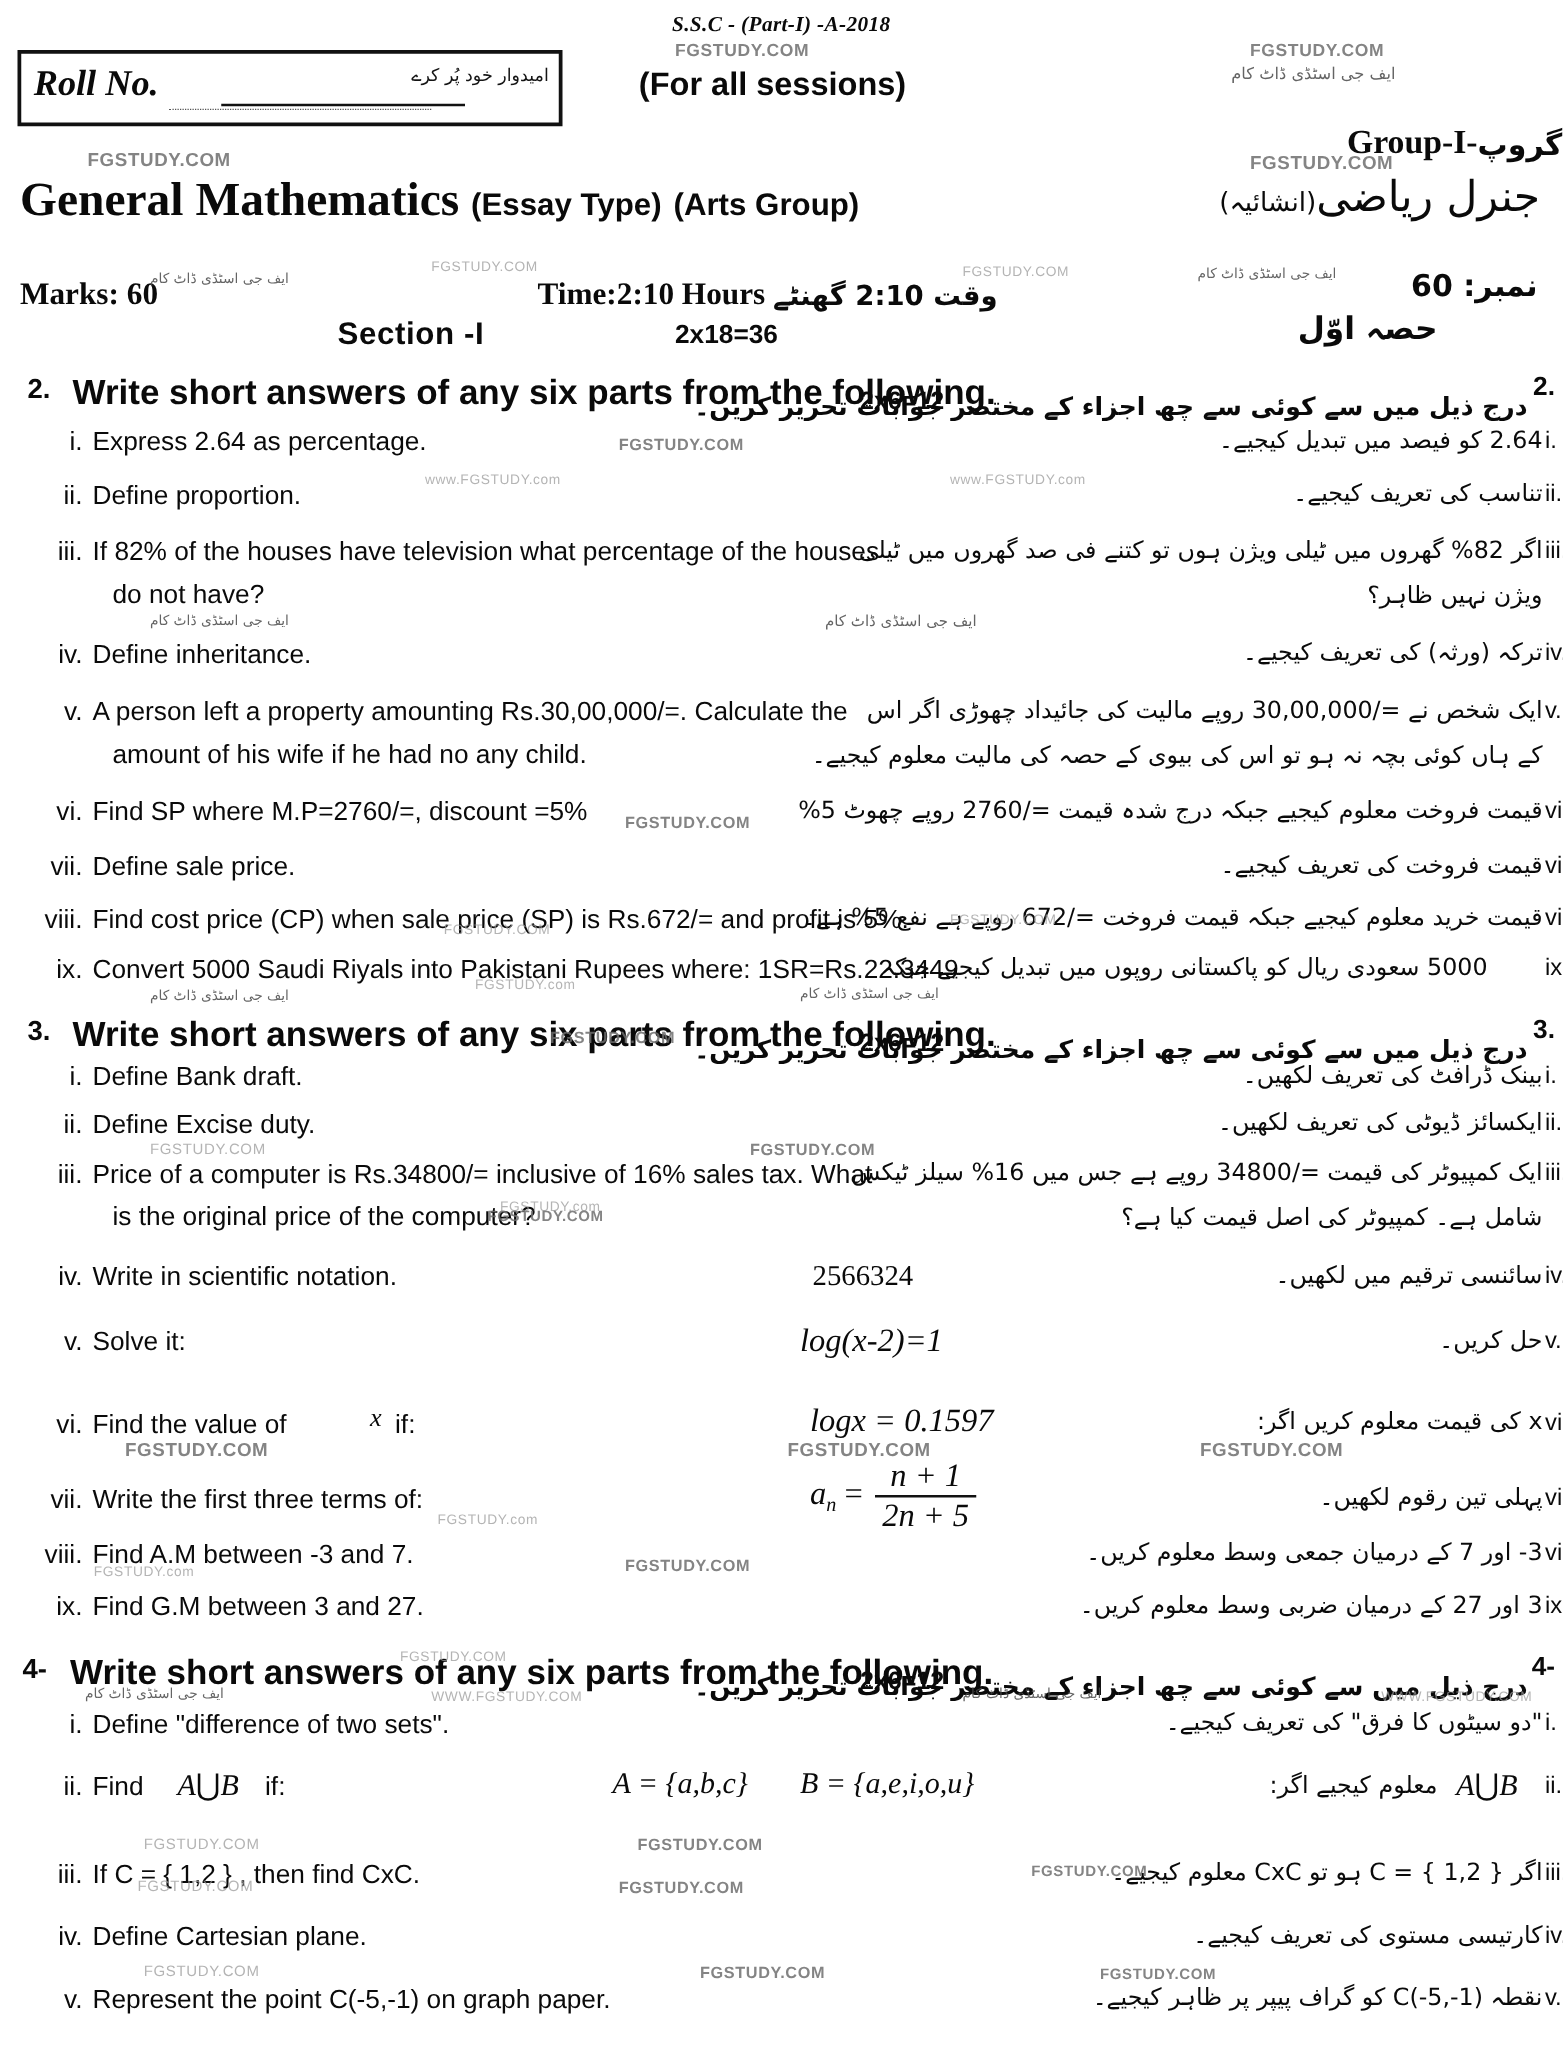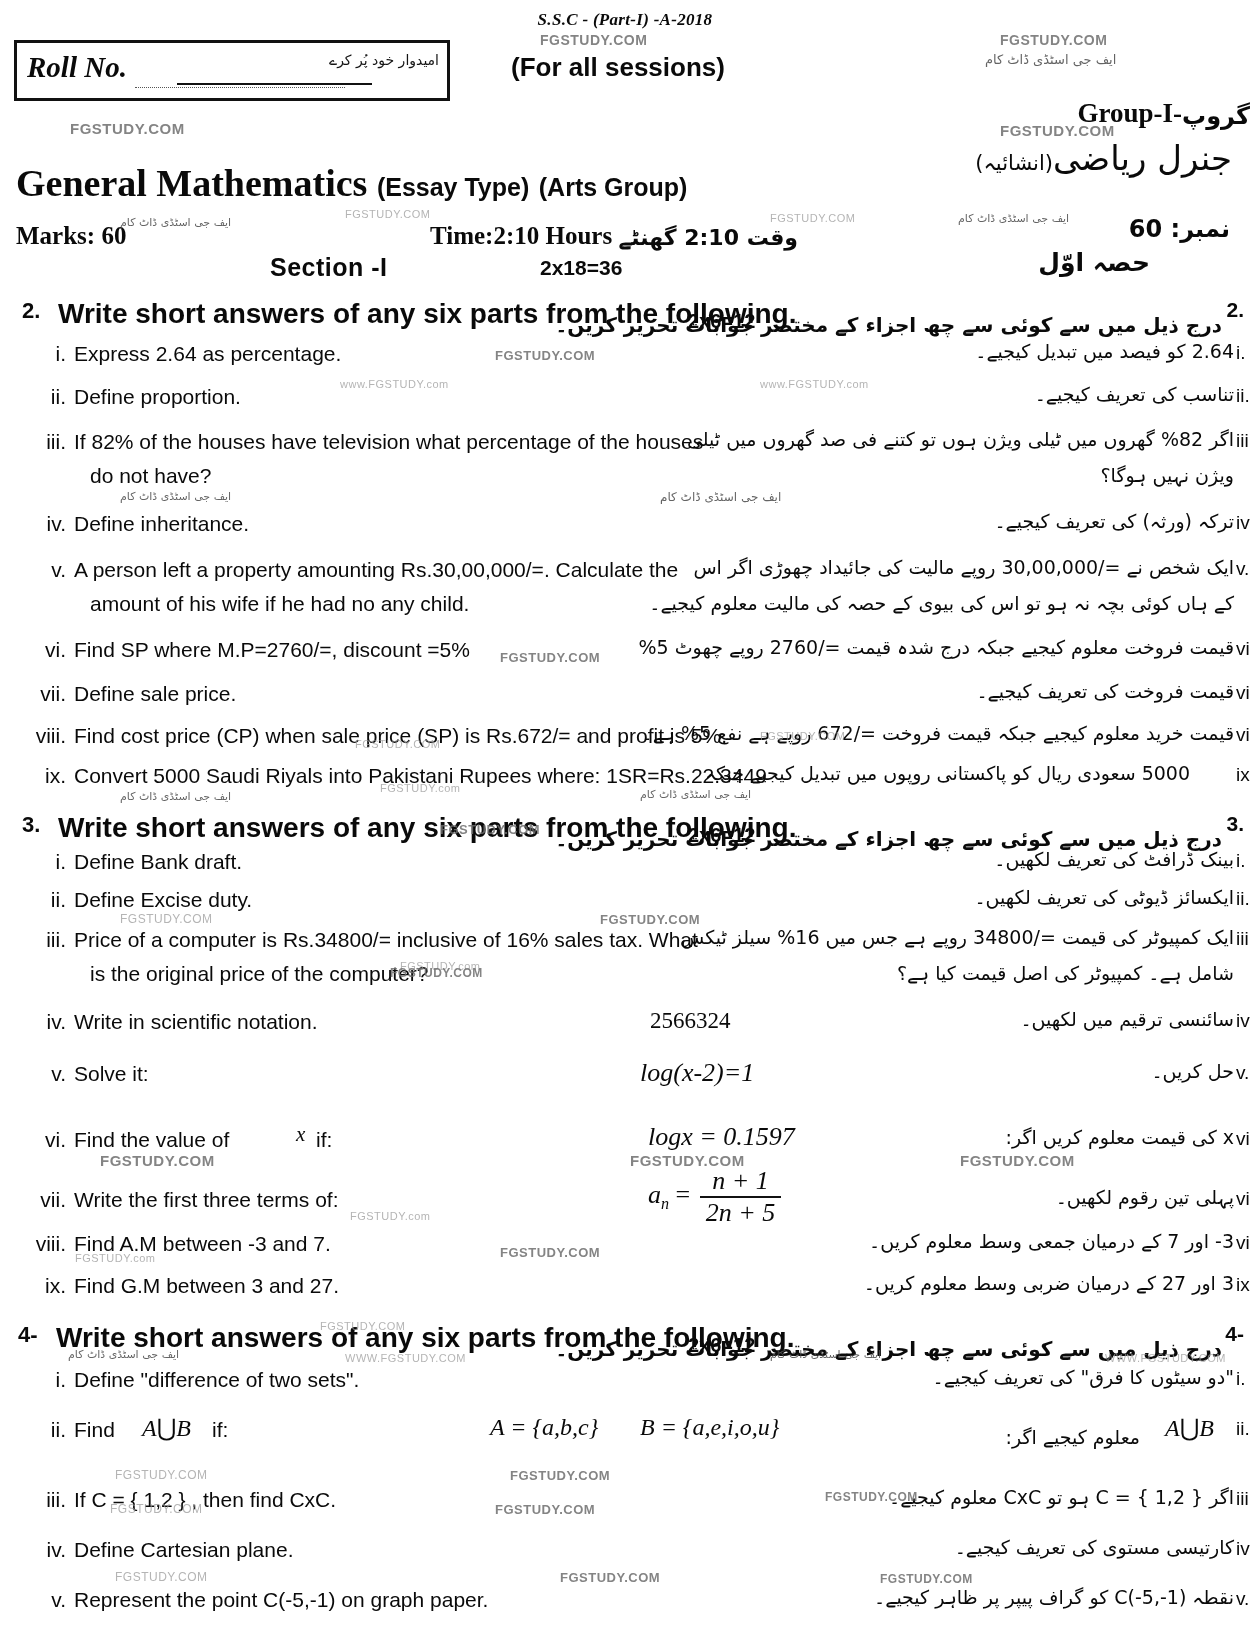--- a/index.html
+++ b/index.html
@@ -62,21 +62,21 @@
   .group{
     position:absolute;left:0;top:98px;width:1250px;text-align:right;
     font-family:"Liberation Serif", serif;font-size:27px;font-weight:bold;
   }
   .group .gu{
     font-family:"DejaVu Sans", sans-serif;font-size:24px;font-weight:bold;direction:rtl;
     display:inline-block;vertical-align:-2px;
   }
 
   .subject{
-    position:absolute;left:16px;top:161px;
+    position:absolute;left:16px;top:138px;
     font-family:"Liberation Serif", serif;font-weight:bold;font-size:38px;
     white-space:nowrap;
   }
   .subject .sm{font-family:"Liberation Sans", sans-serif;font-size:25px;font-weight:bold;}
   .subject-ur{
     position:absolute;right:18px;top:138px;
     direction:rtl;font-family:"DejaVu Sans", sans-serif;
     font-size:34px;font-weight:normal;
   }
   .subject-ur .paren{font-size:21px;}
@@ -226,21 +226,21 @@
     <span class="en">Define proportion.</span>
     <span class="ur">تناسب کی تعریف کیجیے۔</span>
     <span class="urn">ii.</span>
   </div>
 
   <div class="item" style="top:430px;">
     <span class="rn">iii.</span>
     <span class="en">If 82% of the houses have television what percentage of the houses</span>
     <span class="en2">do not have?</span>
     <span class="ur">اگر 82% گھروں میں ٹیلی ویژن ہوں تو کتنے فی صد گھروں میں ٹیلی</span>
-    <span class="ur2">ویژن نہیں ہوگا؟</span>
+    <span class="ur2">ویژن نہیں ظاہر؟</span>
     <span class="urn">iii.</span>
   </div>
 
   <div class="item" style="top:512px;">
     <span class="rn">iv.</span>
     <span class="en">Define inheritance.</span>
     <span class="ur">ترکہ (ورثہ) کی تعریف کیجیے۔</span>
     <span class="urn">iv.</span>
   </div>
 
@@ -382,21 +382,21 @@
     <span class="urn">i.</span>
   </div>
 
   <div class="item" style="top:1418px;">
     <span class="rn">ii.</span>
     <span class="en">Find</span>
     <span class="math" style="left:142px;top:-4px;font-size:24px;">A<span class="nrm">⋃</span>B</span>
     <span style="position:absolute;left:212px;top:0;font-size:21px;">if:</span>
     <span class="math" style="left:490px;top:-4px;font-size:24px;">A = {a,b,c}</span>
     <span class="math" style="left:640px;top:-4px;font-size:24px;">B = {a,e,i,o,u}</span>
-    <span class="ur" style="right:110px;margin-top:10px;">معلوم کیجیے اگر:</span>
+    <span class="ur" style="right:100px;">معلوم کیجیے اگر:</span>
     <span class="math" style="right:36px;top:-4px;font-size:24px;">A<span class="nrm">⋃</span>B</span>
     <span class="urn">ii.</span>
   </div>
 
   <div class="item" style="top:1488px;">
     <span class="rn">iii.</span>
     <span class="en">If C = { 1,2 } , then find CxC.</span>
     <span class="ur">اگر C = { 1,2 } ہو تو CxC معلوم کیجیے۔</span>
     <span class="urn">iii.</span>
   </div>

